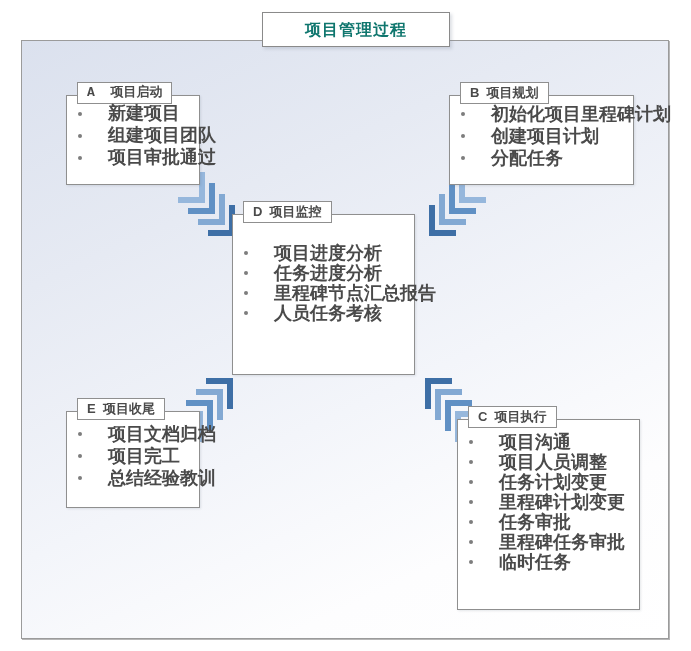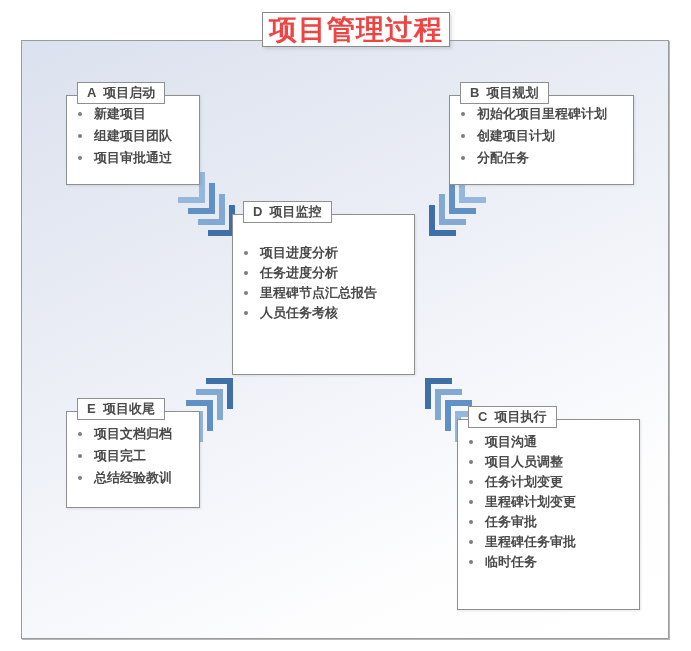--- a/index.html
+++ b/index.html
@@ -11,45 +11,45 @@
     position:absolute;left:21px;top:40px;width:646px;height:597px;
     border:1px solid #9b9b9b;
     background:linear-gradient(155deg,#dbe1ee 0%,#e6eaf3 28%,#f3f5fa 58%,#fdfdfe 80%,#ffffff 100%);
     box-shadow:1px 1px 0 #b7b7b7;
   }
   .title-box{
     position:absolute;left:262px;top:12px;width:186px;height:33px;
     background:#ffffff;border:1px solid #8a8a8a;
     box-shadow:2px 2px 3px rgba(120,130,150,.25);
     text-align:center;line-height:33px;
-    font-size:28px;font-weight:bold;color:#ef4444;letter-spacing:1px;
+    font-size:16px;font-weight:bold;color:#0f766e;letter-spacing:1px;
     z-index:5;
   }
   .pbox{
     position:absolute;background:#ffffff;border:1px solid #8f8f8f;
     box-shadow:1px 1px 2px rgba(60,70,90,.12);
     z-index:3;
   }
   .pbox .plabel{
     position:absolute;left:10px;top:-14px;
     background:#ffffff;border:1px solid #8f8f8f;
     padding:2px 9px;font-size:13px;font-weight:bold;color:#4a4a4a;
     white-space:pre;line-height:16px;
   }
   .pbox ul{list-style:none;margin:0;padding:0;}
   .pbox li{
-    position:relative;padding-left:27px;
-    font-size:13px;font-weight:bold;color:#4a4a4a;line-height:22px;
+    position:relative;padding-left:41px;
+    font-size:18px;font-weight:bold;color:#4a4a4a;line-height:22px;
     white-space:nowrap;
   }
   .pbox li::before{
     content:"";position:absolute;left:11px;top:50%;margin-top:-2px;
     width:4px;height:4px;border-radius:50%;background:#7d7d7d;
   }
-  .box-a{left:66px;top:95px;width:132px;height:88px;}
+  .box-a{left:66px;top:95px;width:132px;height:88px;font-family:Liberation Mono, monospace;}
   .box-b{left:449px;top:95px;width:183px;height:88px;}
   .box-d{left:232px;top:214px;width:181px;height:159px;}
   .box-e{left:66px;top:411px;width:132px;height:95px;}
   .box-c{left:457px;top:419px;width:181px;height:189px;}
   .box-a ul{margin-top:7px;}
   .box-b ul{margin-top:7px;}
   .box-d ul{margin-top:28px;}
   .box-e ul{margin-top:11px;}
   .box-c ul{margin-top:12px;}
   .box-d li,.box-c li{line-height:20px;}

